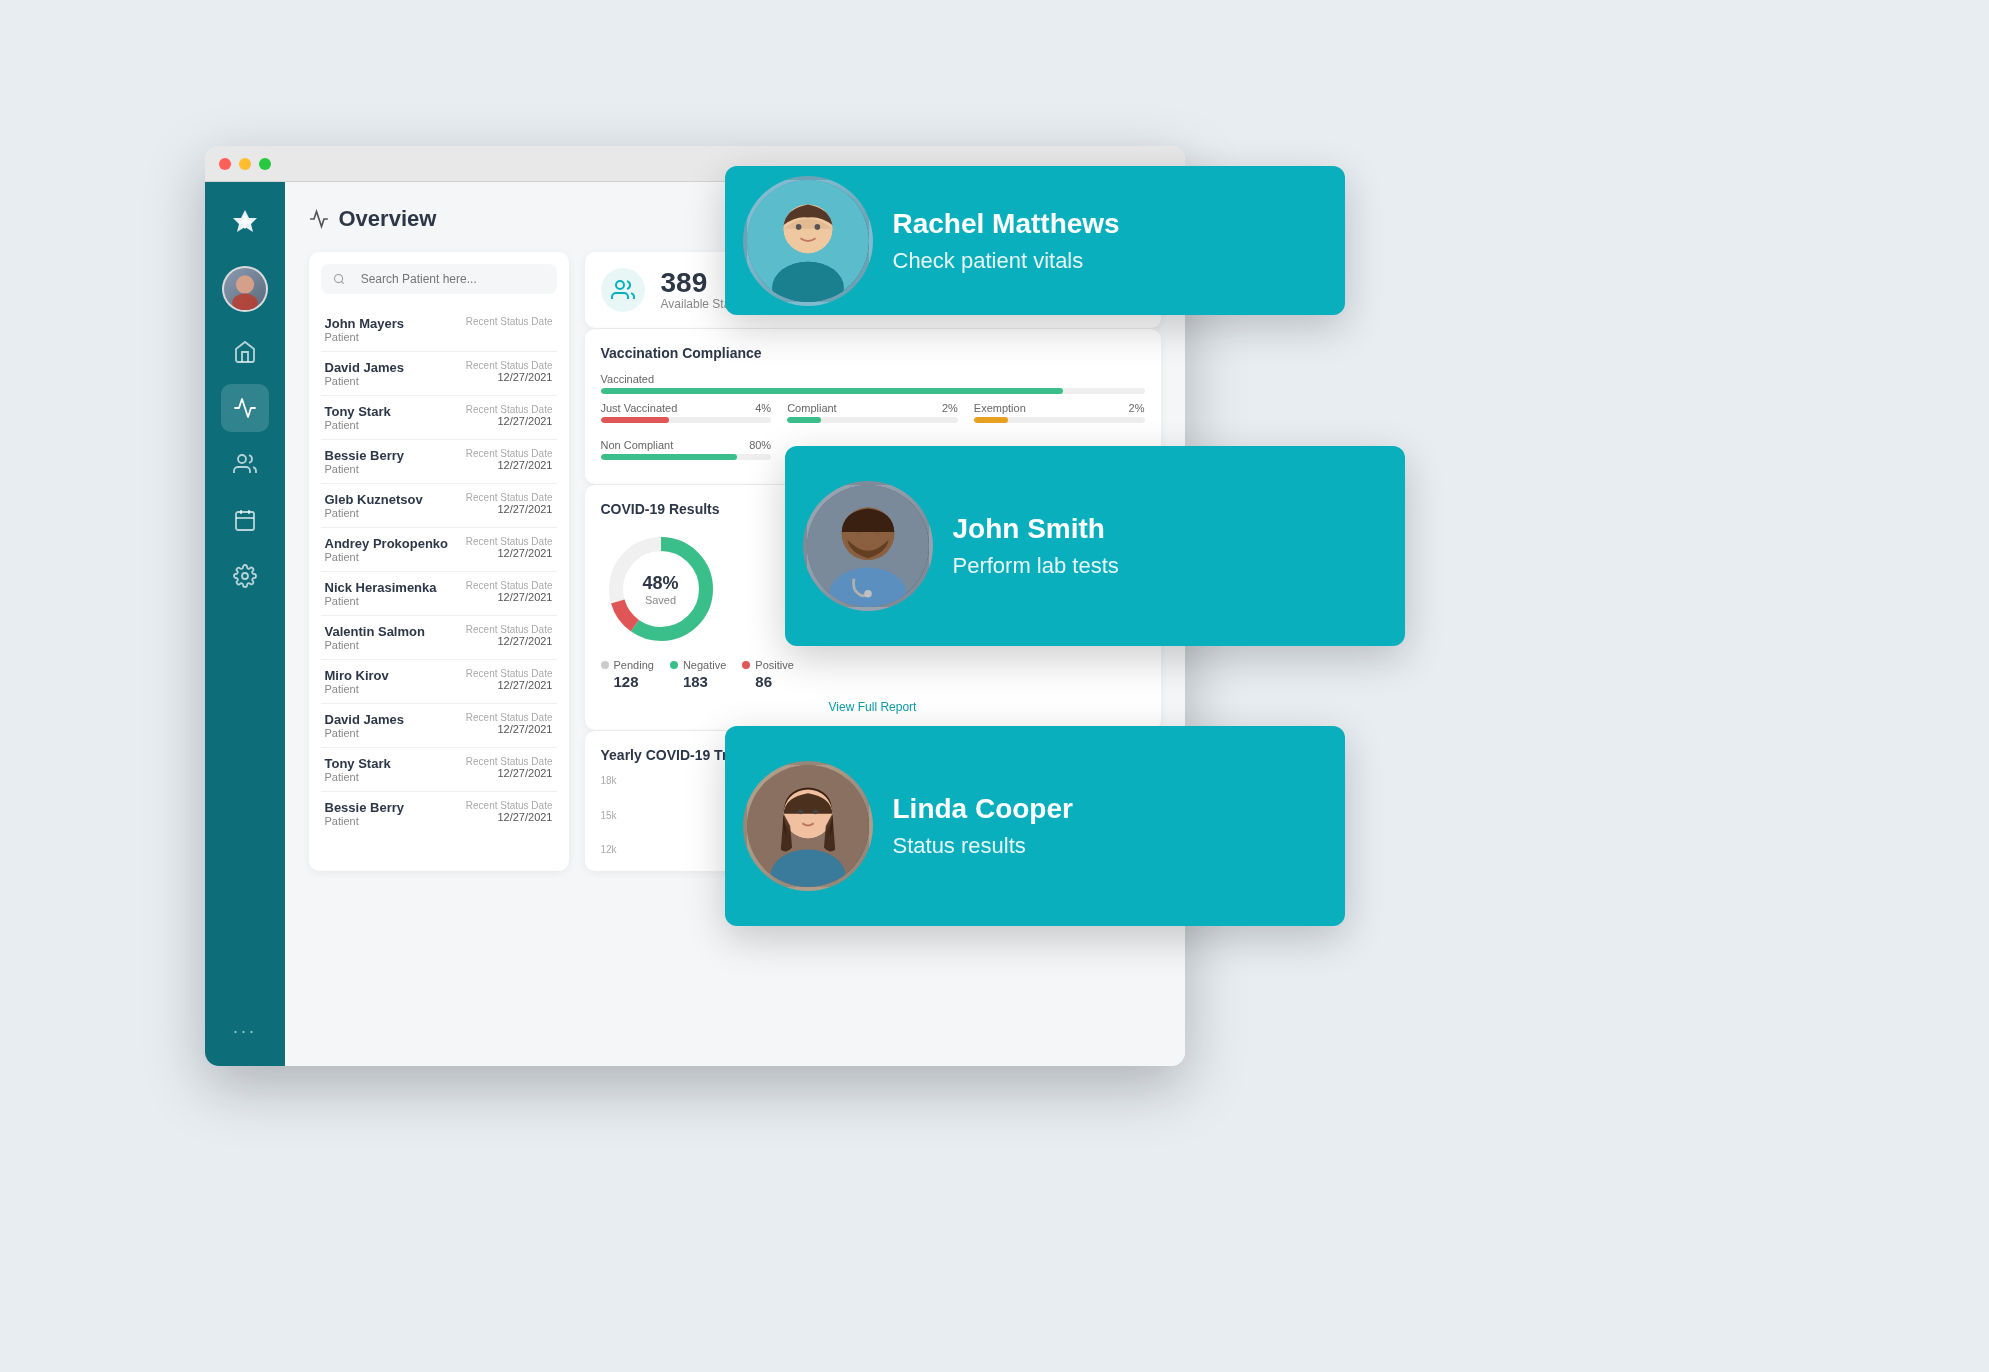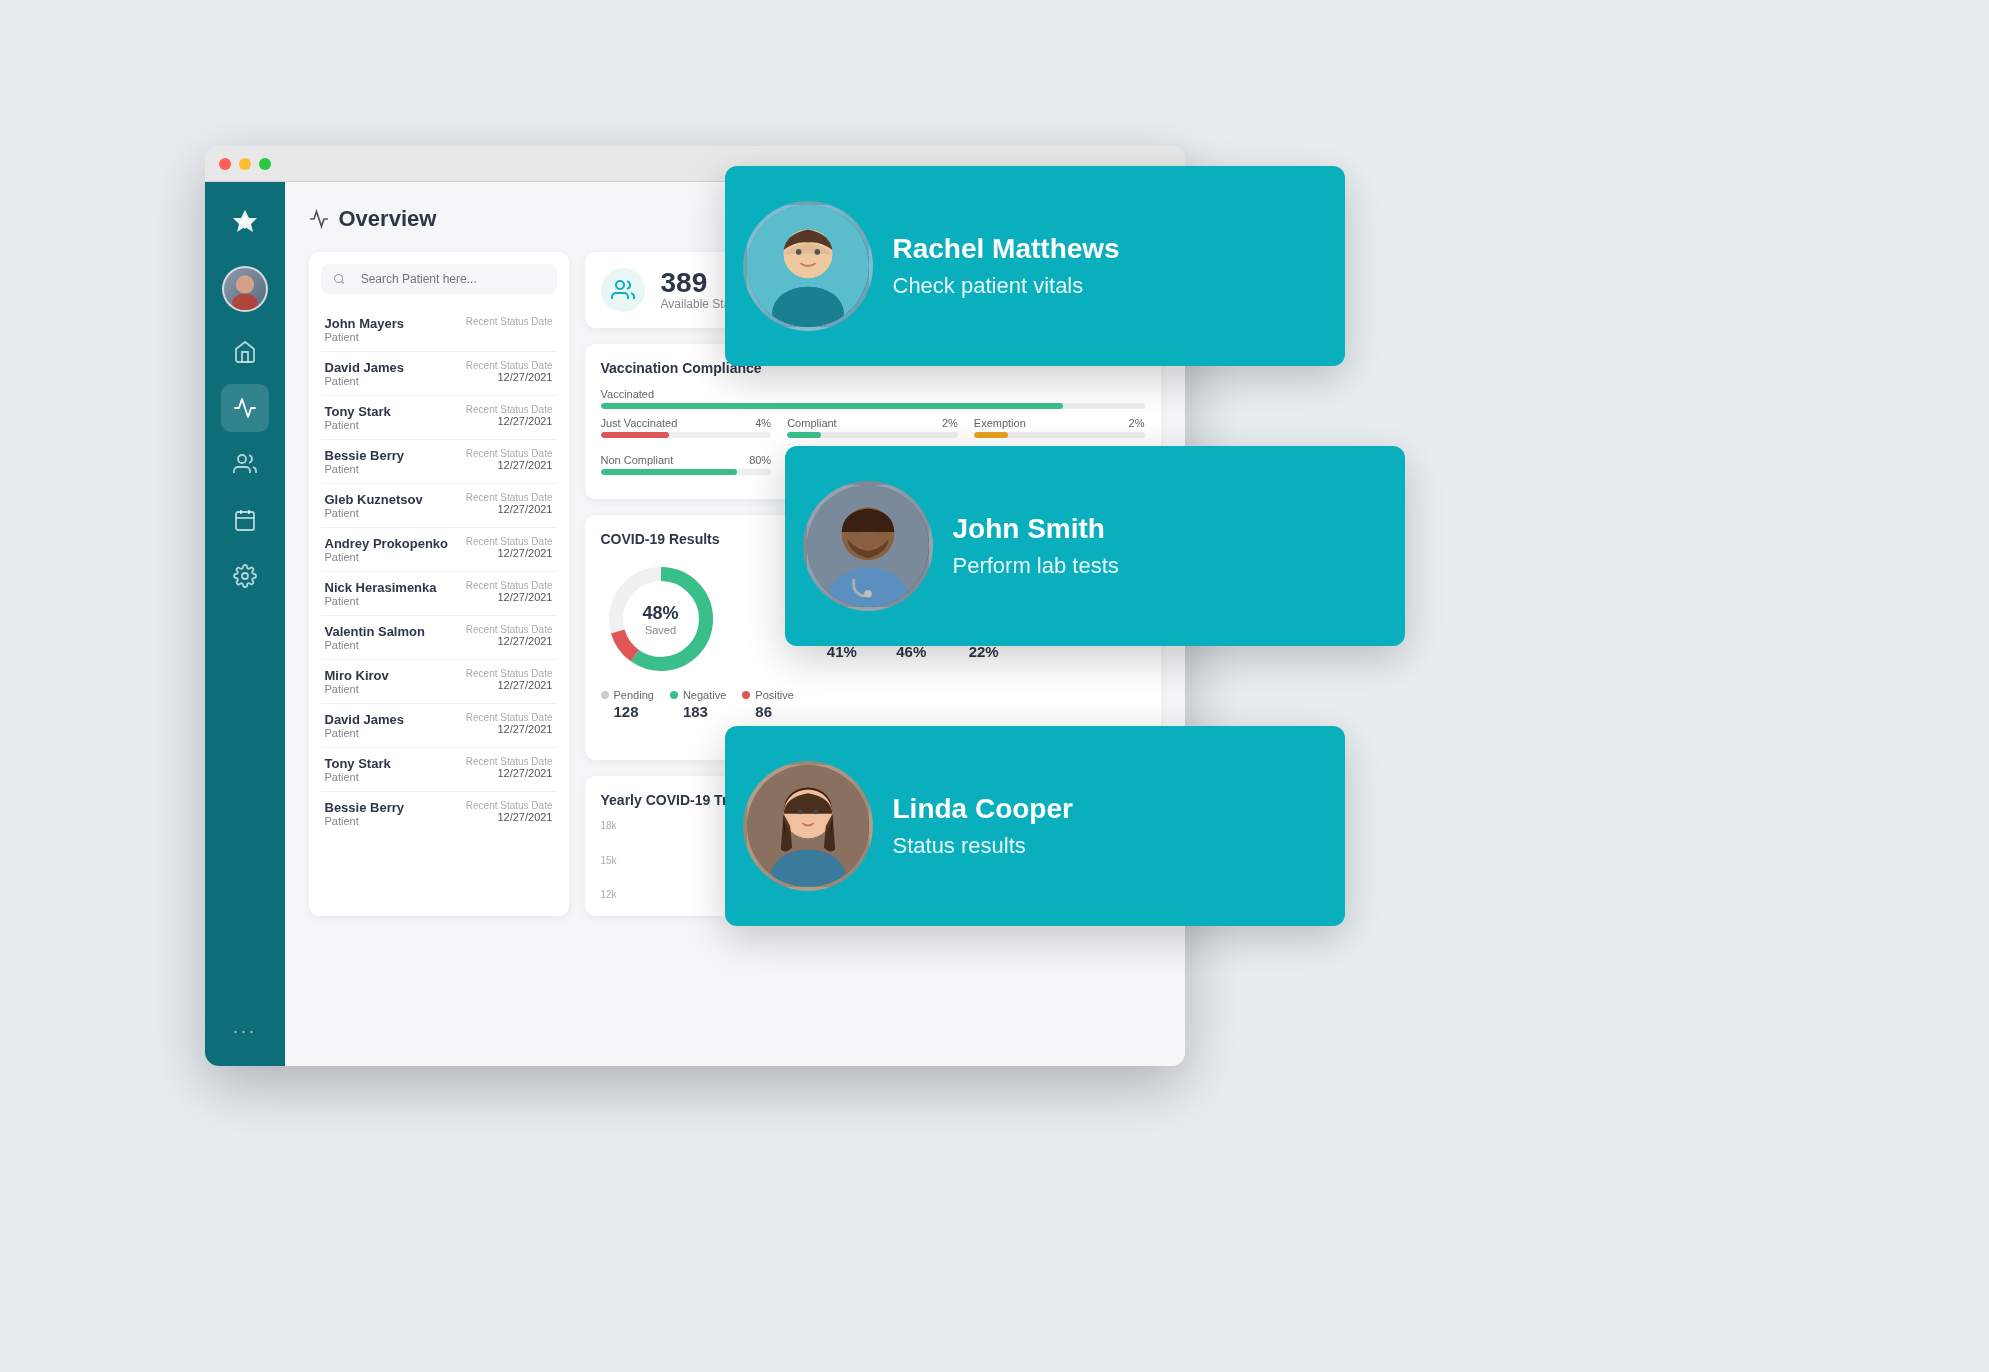--- a/index.html
+++ b/index.html
@@ -216,21 +216,21 @@
     .patient-date {
       font-size: 11px;
       color: #555;
     }
 
     
     .stats-panel {
       flex: 1;
       display: flex;
       flex-direction: column;
-      gap: 16px;
+      gap: 1px;
     }
 
     .stat-card {
       background: #fff;
       border-radius: 10px;
       padding: 16px;
       box-shadow: 0 2px 8px rgba(0,0,0,0.06);
     }
 
     .available-staff-card {
@@ -403,21 +403,21 @@
       gap: 20px;
       padding: 18px 28px 18px 18px;
       box-shadow: 0 12px 40px rgba(0,0,0,0.2);
     }
 
     .overlay-card-1 {
       background: #0aafbe;
       top: 80px;
       left: 580px;
       width: 620px;
-      height: 200px;
+      height: 149px;
     }
 
     .overlay-card-2 {
       background: #0aafbe;
       top: 360px;
       left: 640px;
       width: 620px;
       height: 200px;
     }
 

